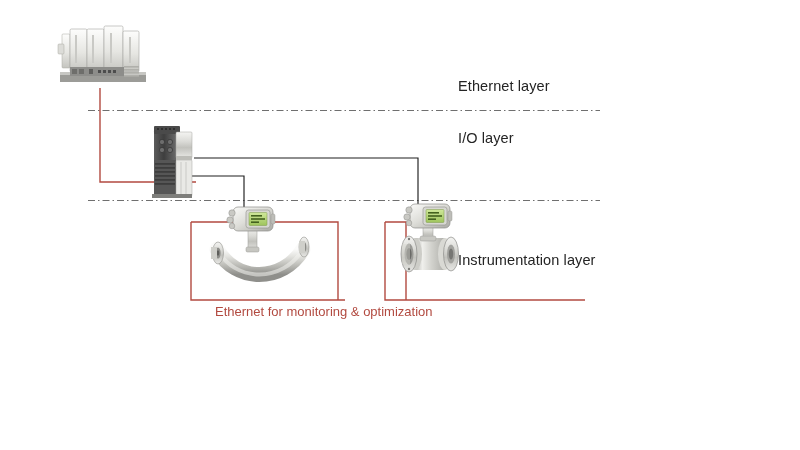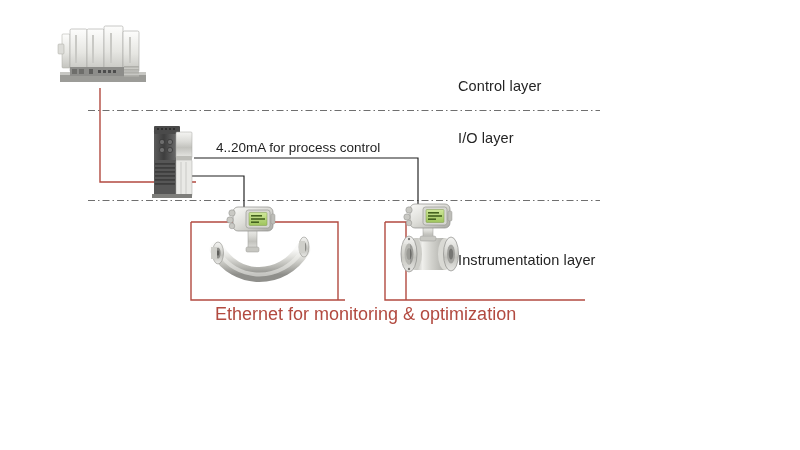--- a/index.html
+++ b/index.html
@@ -14,21 +14,21 @@
   .layer-label{
     position:absolute;font-size:14.5px;color:#242424;
     letter-spacing:.1px;white-space:nowrap;
   }
   #label-control{left:458px;top:78px;}
   #label-io{left:458px;top:130px;}
   #label-instr{left:458px;top:235px;margin-top:17px;}
 
   .link-label{position:absolute;font-size:13.5px;white-space:nowrap;}
   #label-420{left:216px;top:140px;color:#1f1f1f;}
-  #label-eth{left:215px;top:304px;color:#b24a40;font-size:18px;}
+  #label-eth{left:215px;top:304px;color:#b24a40;font-size:13px;}
 </style>
 </head>
 <body>
 
 <div id="stage">
 
   <svg id="svg-layer" viewBox="0 0 800 450">
     <defs>
       <linearGradient id="metalV" x1="0" y1="0" x2="0" y2="1">
         <stop offset="0%" stop-color="#f4f4f2"></stop>
@@ -251,23 +251,22 @@
         <g fill="#44621f">
           <rect x="35" y="12" width="11" height="1.6"></rect>
           <rect x="35" y="15.2" width="14" height="1.6"></rect>
           <rect x="35" y="18.4" width="8" height="1.6"></rect>
         </g>
         <rect x="55" y="11" width="4" height="10" rx="1.5" fill="#bdbdb8" stroke="#8e8e8a" stroke-width="0.4"></rect>
       </g>
     </g>
   </svg>
 
-  <div class="layer-label" id="label-control">Control layer</div>
+  <div class="layer-label" id="label-control">Ethernet layer</div>
 
   <div class="layer-label" id="label-io">I/O layer</div>
 
   <div class="layer-label" id="label-instr">Instrumentation layer</div>
 
-  <div class="link-label" id="label-420">4..20mA for process control</div>
 
   <div class="link-label" id="label-eth">Ethernet for monitoring &amp; optimization</div>
 
 </div>
 
 </body></html>

